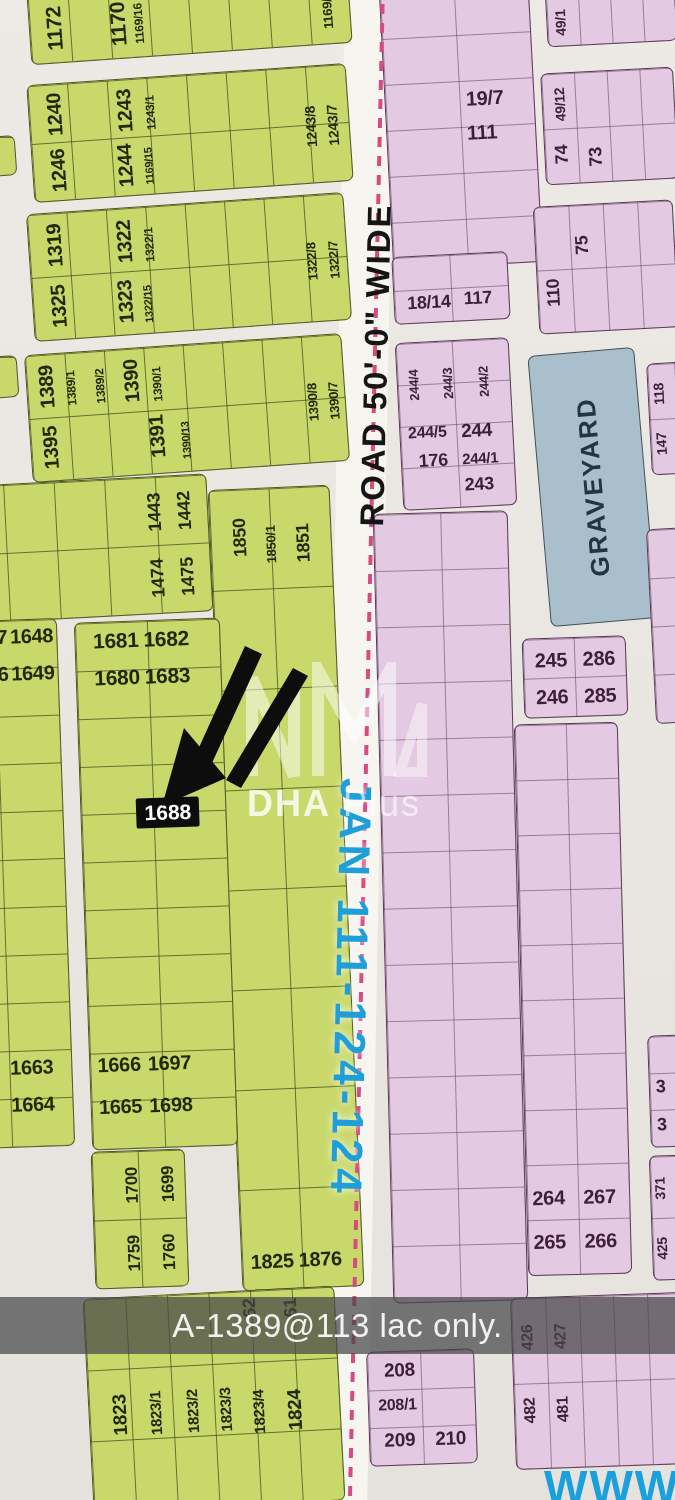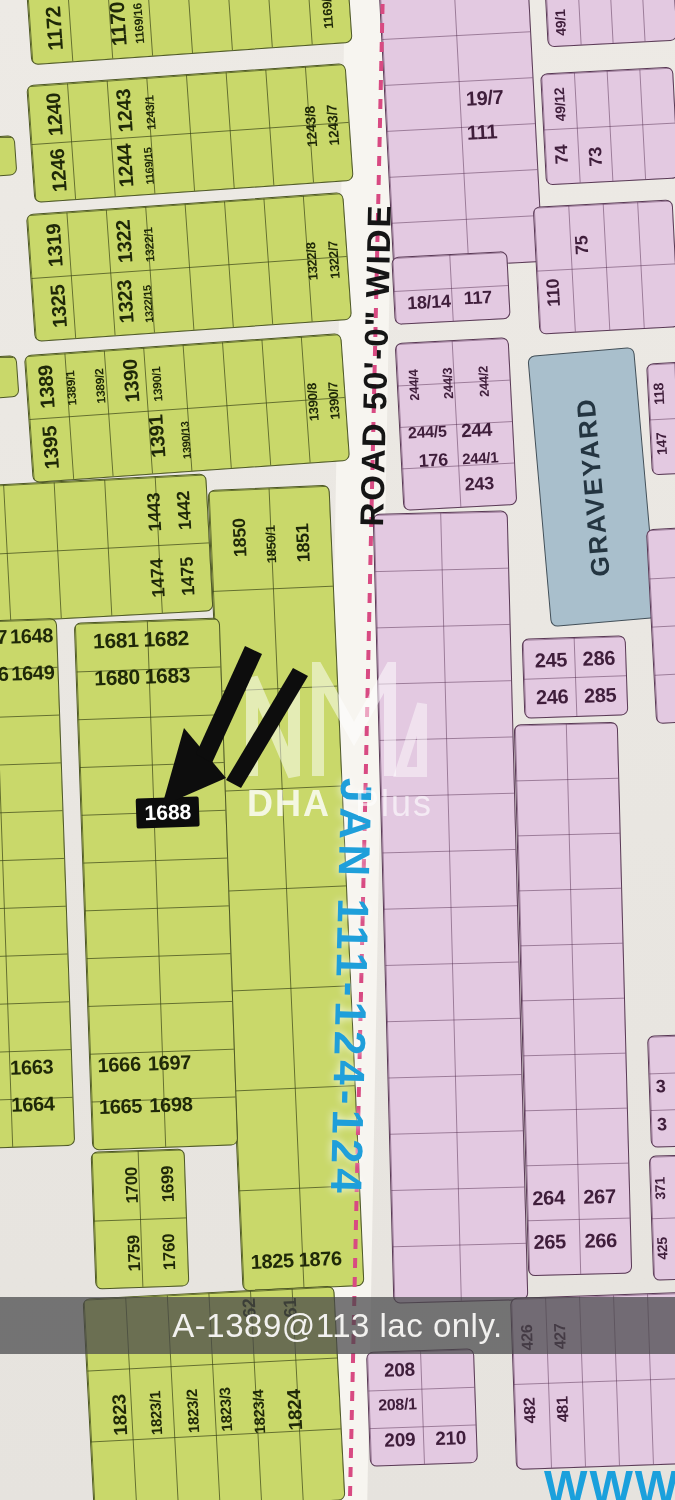--- a/index.html
+++ b/index.html
@@ -46,21 +46,21 @@
   .jan-label{
     position:absolute;left:351px;top:988px;z-index:5;white-space:nowrap;
     transform:translate(-50%,-50%) rotate(91.4deg);
     font-size:44px;font-weight:bold;color:#1f9fda;letter-spacing:5px;
     text-shadow:0 0 8px rgba(255,255,255,.85);
   }
 
   .watermark{position:absolute;left:0;top:0;z-index:6;pointer-events:none;}
   .wm-logo{position:absolute;left:242px;top:662px;}
   .wm-text{
-    position:absolute;left:247px;top:783px;display:flex;gap:24px;align-items:baseline;
+    position:absolute;left:247px;top:783px;display:flex;gap:12px;align-items:baseline;
     font-size:36px;letter-spacing:2px;white-space:nowrap;
   }
   .wm-bold{font-weight:bold;color:rgba(255,255,255,.8);}
   .wm-light{font-weight:normal;color:rgba(255,255,255,.62);}
 
   .arrow-svg{position:absolute;left:150px;top:628px;z-index:7;}
 
   .caption{
     position:absolute;left:0;top:1297px;width:675px;height:57px;z-index:8;
     background:rgba(70,70,73,.72);display:flex;align-items:center;justify-content:center;

